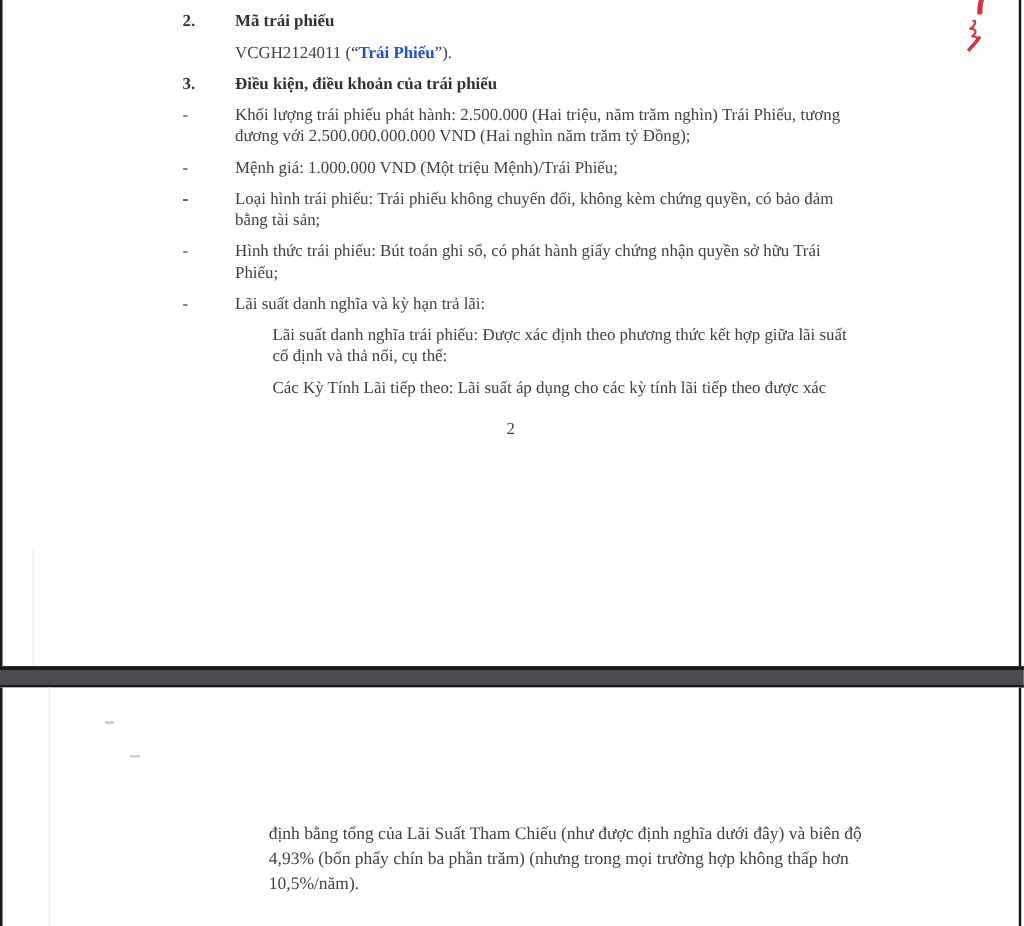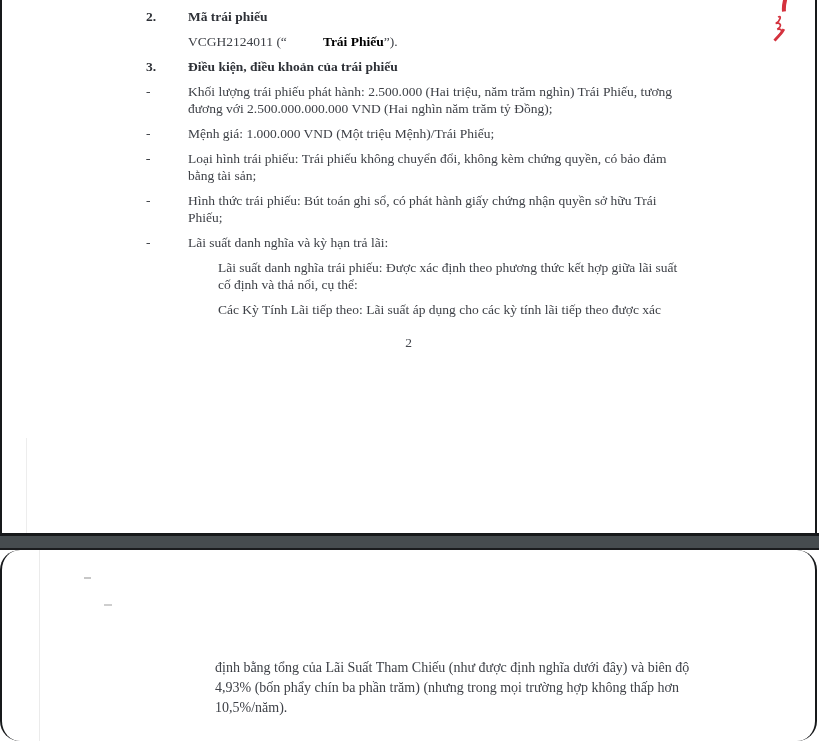--- a/index.html
+++ b/index.html
@@ -11,32 +11,32 @@
   .page {
     position:absolute; left:0; width:813px; background:#ffffff;
     border-left:2px solid #17191b; border-right:2px solid #17191b;
   }
   .page1 { top:0; height:533px; }
   .separator {
     position:absolute; top:533px; left:0; width:819px; height:17px;
     box-sizing:border-box; background:#464c4f;
     border-top:3px solid #17191b; border-bottom:2px solid #1a1c1e;
   }
-  .page2 { top:550px; height:191px;border-radius:20px; }
+  .page2 { top:550px; height:191px; }
 
   .p1-content {
     position:absolute; left:0; top:8px; width:100%;
     font-size:13.5px; line-height:17px; color:#3e4147;
   }
   .para { position:relative; margin:0 0 8px 0; padding-left:186px; width:600px; text-align:left; }
   .para.sub { padding-left:216px; width:560px; }
   .marker { position:absolute; left:144px; top:0; }
   .head { font-weight:bold; color:#2e3137; }
   .ml { white-space:pre-line; }
-  .bold-inline { font-weight:bold; color:#000000;margin-left:36px; }
+  .bold-inline { font-weight:bold; color:#1d4ed8; }
   .pagenum {
     margin-top:16px; width:813px; text-align:center; color:#43464d; font-size:13.5px;
   }
 
   .p2-content {
     position:absolute; left:0; top:108px; width:100%;
     font-size:14px; line-height:20px; color:#3e4147;
   }
   .p2-para { margin:0 0 4px 0; padding-left:213px; width:560px; }
 

